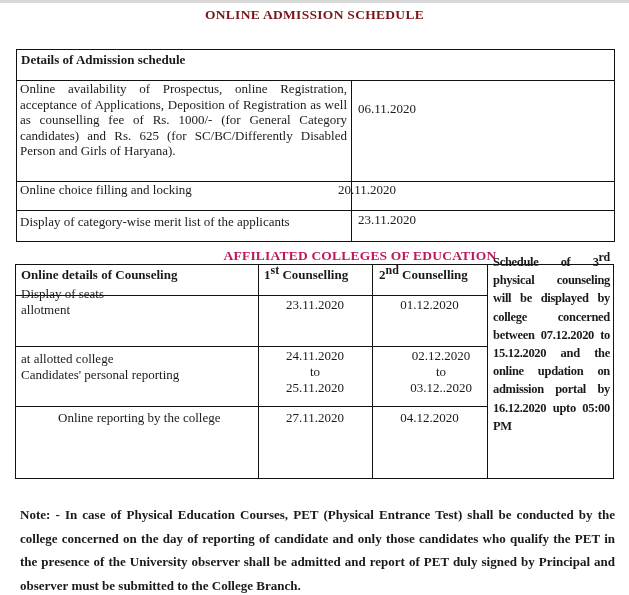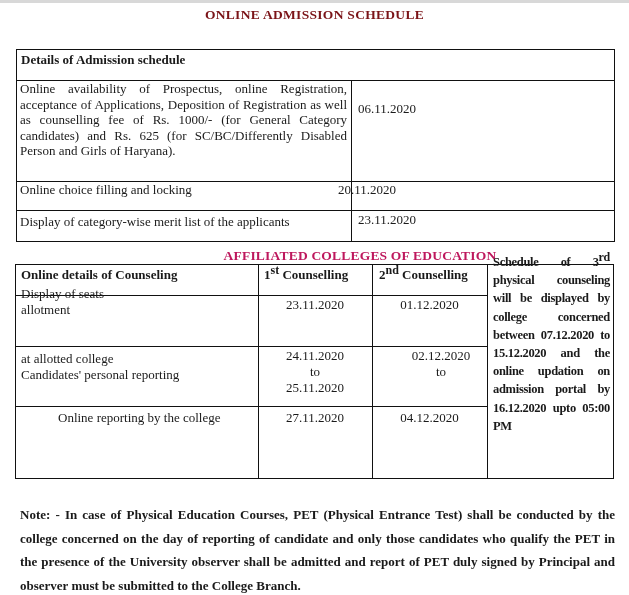--- a/index.html
+++ b/index.html
@@ -83,20 +83,21 @@
     <div>Candidates' personal reporting</div>
   </div>
   <div class="cell center" style="left:258px; top:348px; width:114px; line-height:16px;">
     <div>24.11.2020</div>
     <div>to</div>
     <div>25.11.2020</div>
   </div>
   <div class="cell center" style="left:372px; top:348px; width:115px; line-height:16px;padding-left:23px;">
     <div>02.12.2020</div>
     <div>to</div>
+    <div>03.12..2020</div>
   </div>
 
   <div class="hl" style="left:15px; top:406px; width:473px;"></div>
 
   <div class="cell" style="left:21px; top:410px;margin-left:37px;">Online reporting by the college</div>
   <div class="cell center" style="left:258px; top:410px; width:114px;">27.11.2020</div>
   <div class="cell center" style="left:372px; top:410px; width:115px;">04.12.2020</div>
 
   <div class="cell bold justify" style="left:493px; top:253px; width:117px; font-size:12.5px; line-height:18.2px; letter-spacing:-0.3px;"><span>Schedule of 3</span><sup>rd</sup><span> physical counseling will be displayed by college concerned between 07.12.2020 to 15.12.2020 and the online updation on admission portal by 16.12.2020 upto 05:00 PM</span></div>
 </div>

